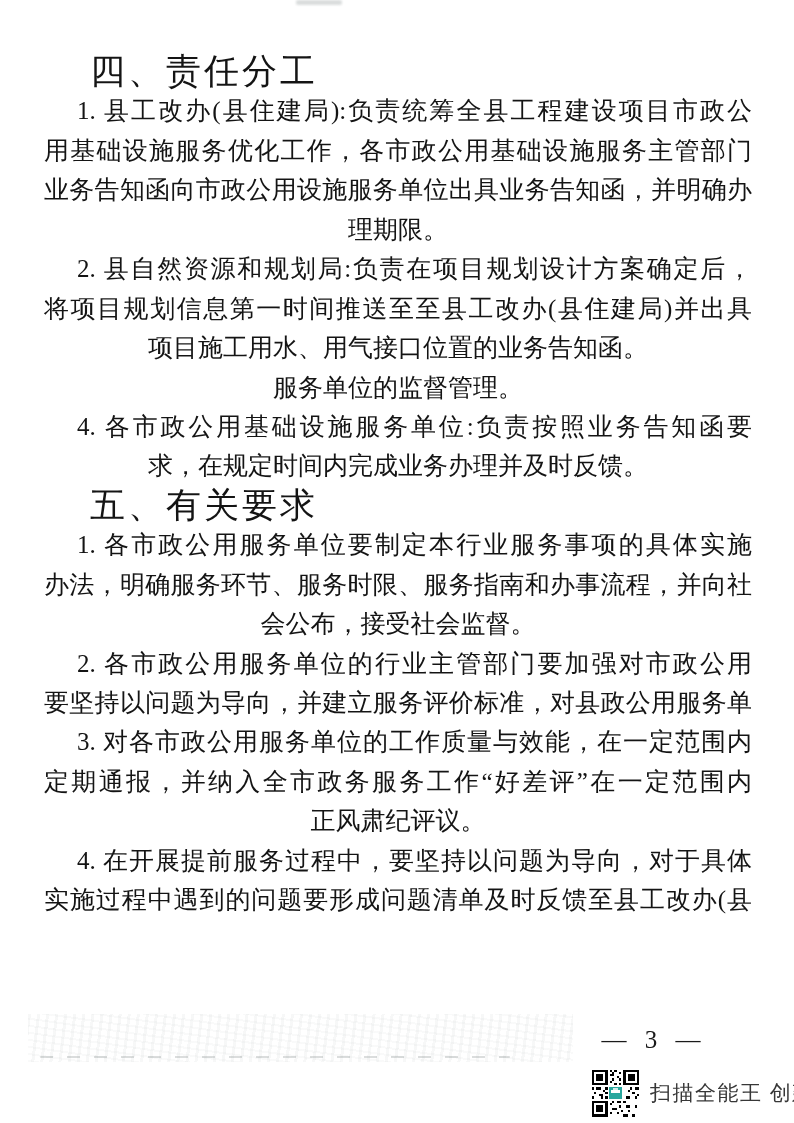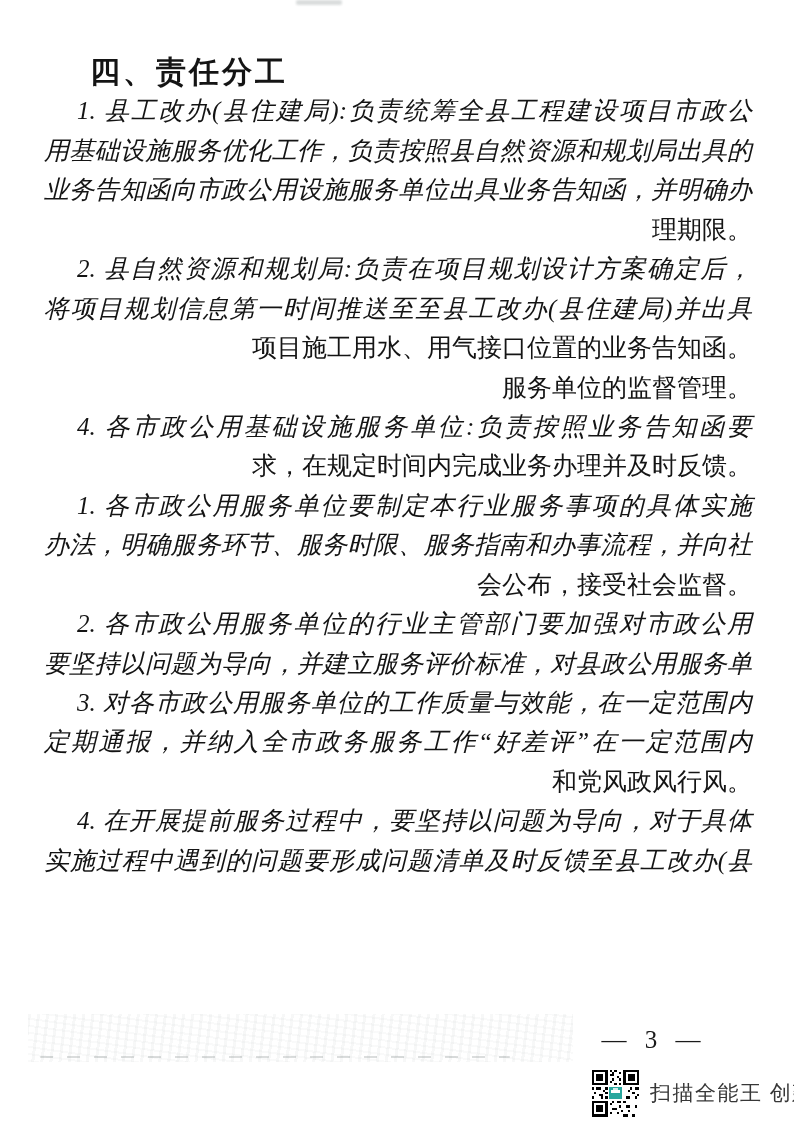--- a/index.html
+++ b/index.html
@@ -40,30 +40,29 @@
     height:39.45px;line-height:39.45px;
     font-size:25px;
     white-space:nowrap;
     overflow:visible;
   }
   .fill{
     white-space:normal;
     text-align:justify;
     text-align-last:justify;
     text-justify:inter-character;
-    font-style:italic;
   }
   .p{padding-left:33px;}
   .h{
     padding-left:46px;
-    font-weight:700;
-    font-size:30px;
+    font-weight:400;
+    font-size:35px;
     letter-spacing:3px;
   }
-  .end{text-align:right;}
+  .end{text-align:center;}
 
   
   .page-number{
     position:absolute;left:564px;top:1026px;width:180px;
     text-align:center;
     font-size:25px;color:#1a1a1a;
     letter-spacing:6px;
   }
 
   
@@ -83,37 +82,38 @@
 </head>
 <body>
 
 <main class="page">
 
   <div class="top-smudge"></div>
 
   <section class="text-block">
     <div class="ln h">四、责任分工</div>
     <div class="ln p fill">1. 县工改办(县住建局):负责统筹全县工程建设项目市政公</div>
-    <div class="ln fill">用基础设施服务优化工作，负责按照县自然资源和规划局出具的</div>
+    <div class="ln fill">用基础设施服务优化工作，各市政公用基础设施服务主管部门</div>
     <div class="ln fill">业务告知函向市政公用设施服务单位出具业务告知函，并明确办</div>
     <div class="ln end">理期限。</div>
     <div class="ln p fill">2. 县自然资源和规划局:负责在项目规划设计方案确定后，</div>
     <div class="ln fill">将项目规划信息第一时间推送至至县工改办(县住建局)并出具</div>
     <div class="ln end">项目施工用水、用气接口位置的业务告知函。</div>
     <div class="ln end">服务单位的监督管理。</div>
     <div class="ln p fill">4. 各市政公用基础设施服务单位:负责按照业务告知函要</div>
     <div class="ln end">求，在规定时间内完成业务办理并及时反馈。</div>
+    <div class="ln h">五、有关要求</div>
     <div class="ln p fill">1. 各市政公用服务单位要制定本行业服务事项的具体实施</div>
     <div class="ln fill">办法，明确服务环节、服务时限、服务指南和办事流程，并向社</div>
     <div class="ln end">会公布，接受社会监督。</div>
     <div class="ln p fill">2. 各市政公用服务单位的行业主管部门要加强对市政公用</div>
     <div class="ln fill">要坚持以问题为导向，并建立服务评价标准，对县政公用服务单</div>
     <div class="ln p fill">3. 对各市政公用服务单位的工作质量与效能，在一定范围内</div>
     <div class="ln fill">定期通报，并纳入全市政务服务工作“好差评”在一定范围内</div>
-    <div class="ln end">和党风政风行风。</div>
+    <div class="ln end">正风肃纪评议。</div>
     <div class="ln p fill">4. 在开展提前服务过程中，要坚持以问题为导向，对于具体</div>
     <div class="ln fill">实施过程中遇到的问题要形成问题清单及时反馈至县工改办(县</div>
   </section>
 
   <div class="noise-band"></div>
   <div class="noise-streak"></div>
 
   <div class="page-number">— 3 —</div>
 
   <div class="watermark">

